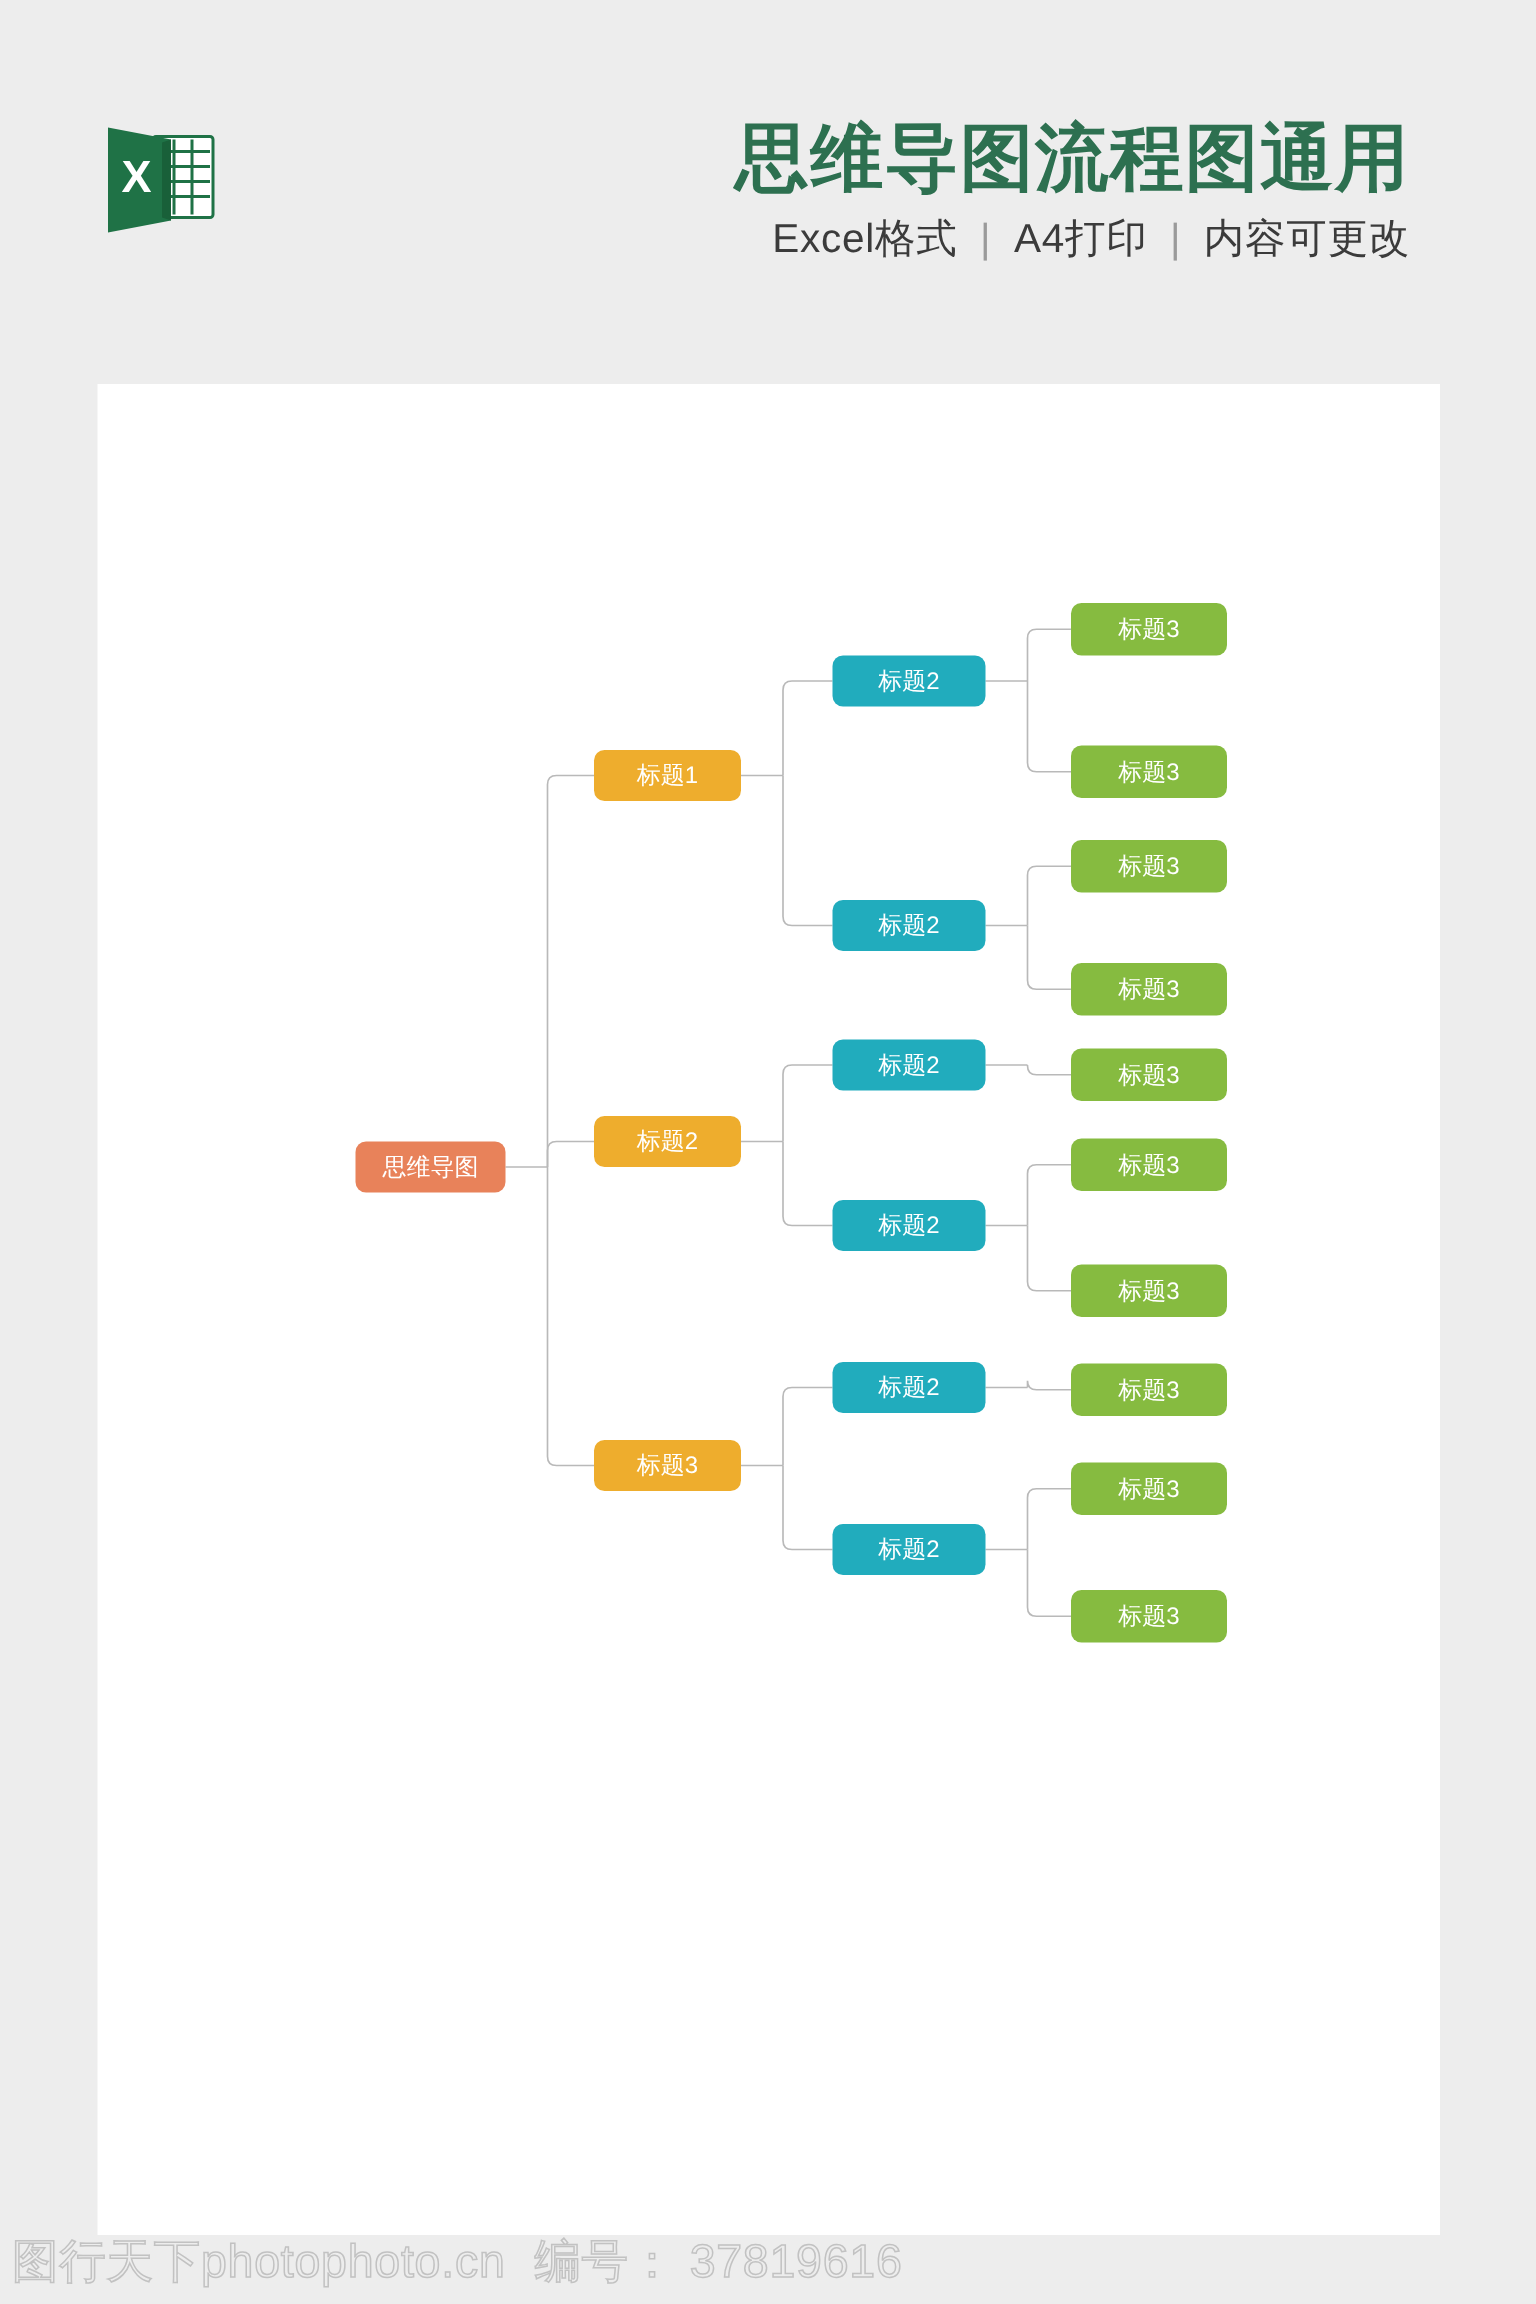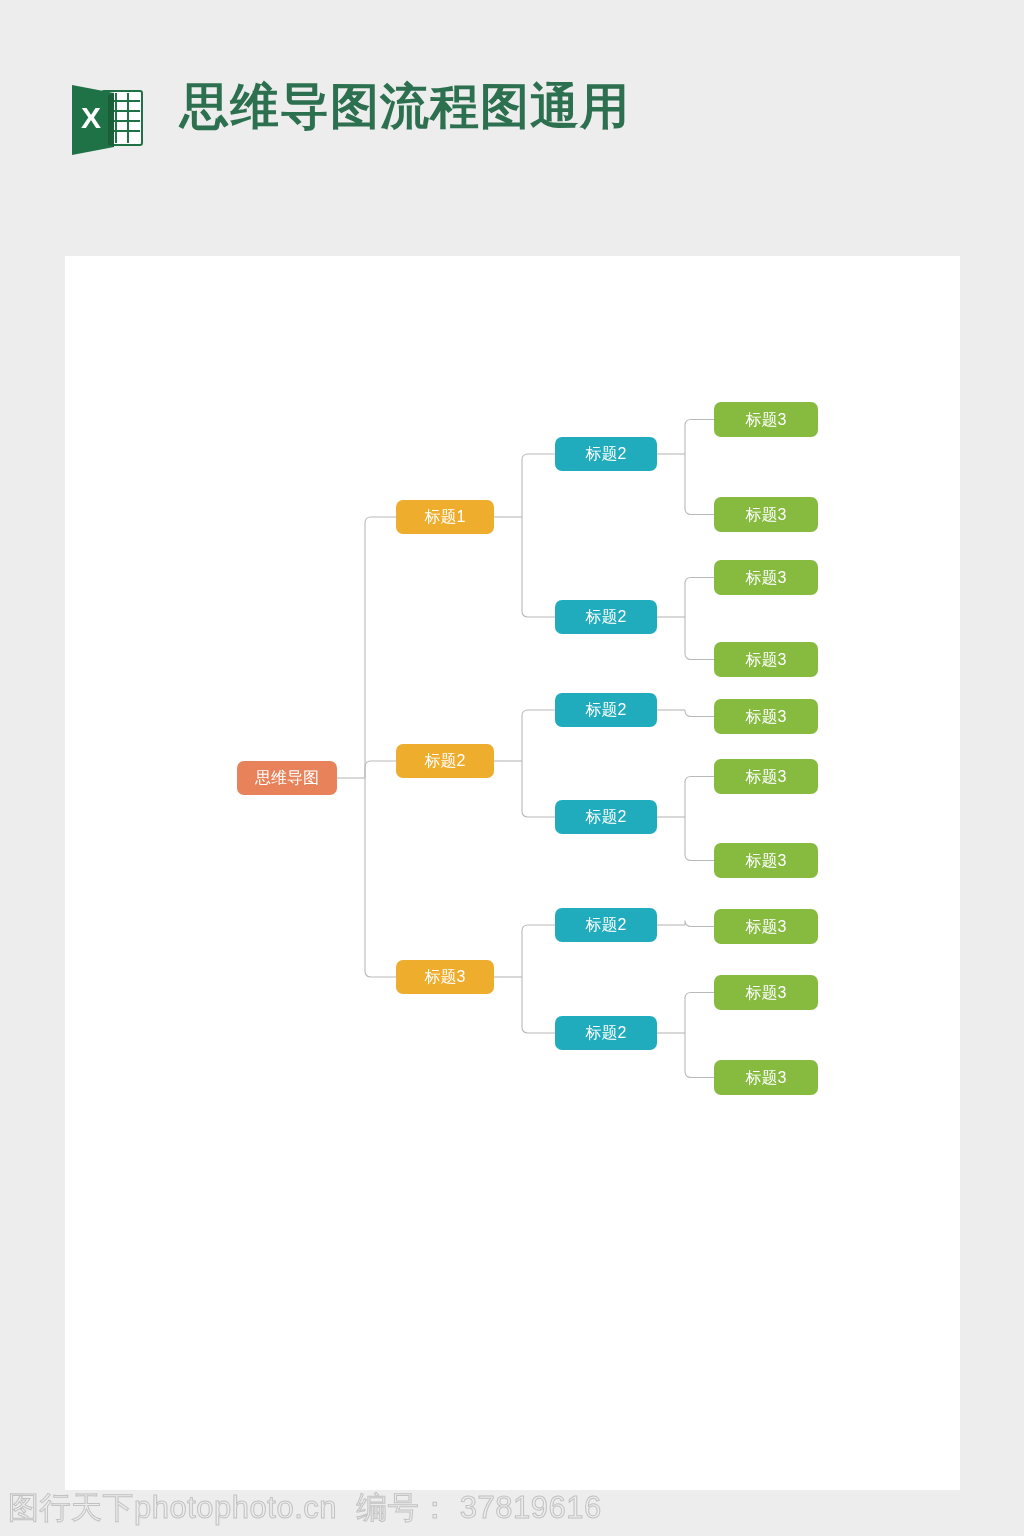--- a/index.html
+++ b/index.html
@@ -29,21 +29,21 @@
     left: 66px;
     top: 79px;
     width: 82px;
     height: 82px;
   }
   #title-block {
     position: absolute;
     left: 180px;
     top: 78px;
     width: 760px;
-    text-align: left;
+    text-align: right;
   }
   #main-title {
     font-size: 49px;
     font-weight: bold;
     color: #2d7050;
     letter-spacing: 1px;
     line-height: 1.15;
     white-space: nowrap;
   }
   #sub-title {
@@ -132,20 +132,27 @@
 
       <path d="M6 6 L48 14 L48 68 L6 76 Z" fill="#1f7246"></path>
       <path d="M48 14 L48 68 L42 66 L42 16 Z" fill="#196039"></path>
 
       <text x="25" y="49" font-family="'Liberation Sans', sans-serif" font-size="30" font-weight="bold" fill="#ffffff" text-anchor="middle">X</text>
     </svg>
   </div>
 
   <div id="title-block">
     <div id="main-title">思维导图流程图通用</div>
+    <div id="sub-title">
+      <span>Excel格式</span>
+      <span class="sep">|</span>
+      <span>A4打印</span>
+      <span class="sep">|</span>
+      <span>内容可更改</span>
+    </div>
   </div>
 </div>
 
 <div id="page-sheet">
   <svg id="mindmap-svg" width="895" height="1234" viewBox="0 0 895 1234" xmlns="http://www.w3.org/2000/svg">
     <g id="connectors-layer">
         <path d="M 272 522 L 300 522" class="connector"></path>
         <path d="M 300 522 L 300 267 Q 300 261 306 261 L 331 261" class="connector"></path>
         <path d="M 300 522 L 300 511 Q 300 505 306 505 L 331 505" class="connector"></path>
         <path d="M 300 522 L 300 715 Q 300 721 306 721 L 331 721" class="connector"></path>

